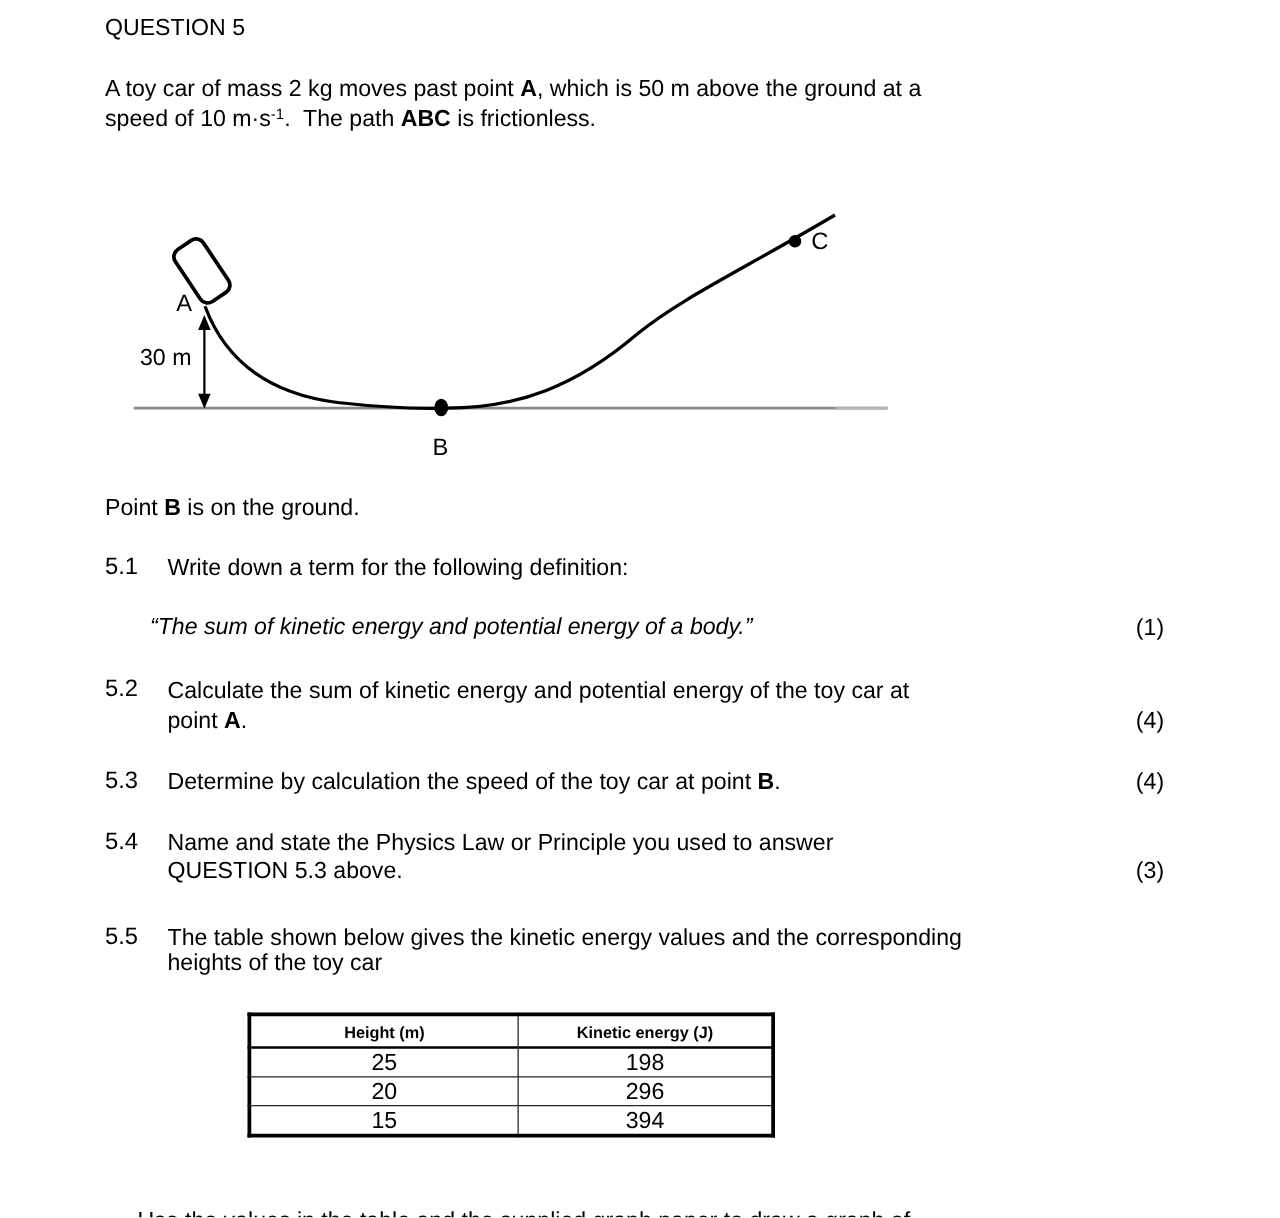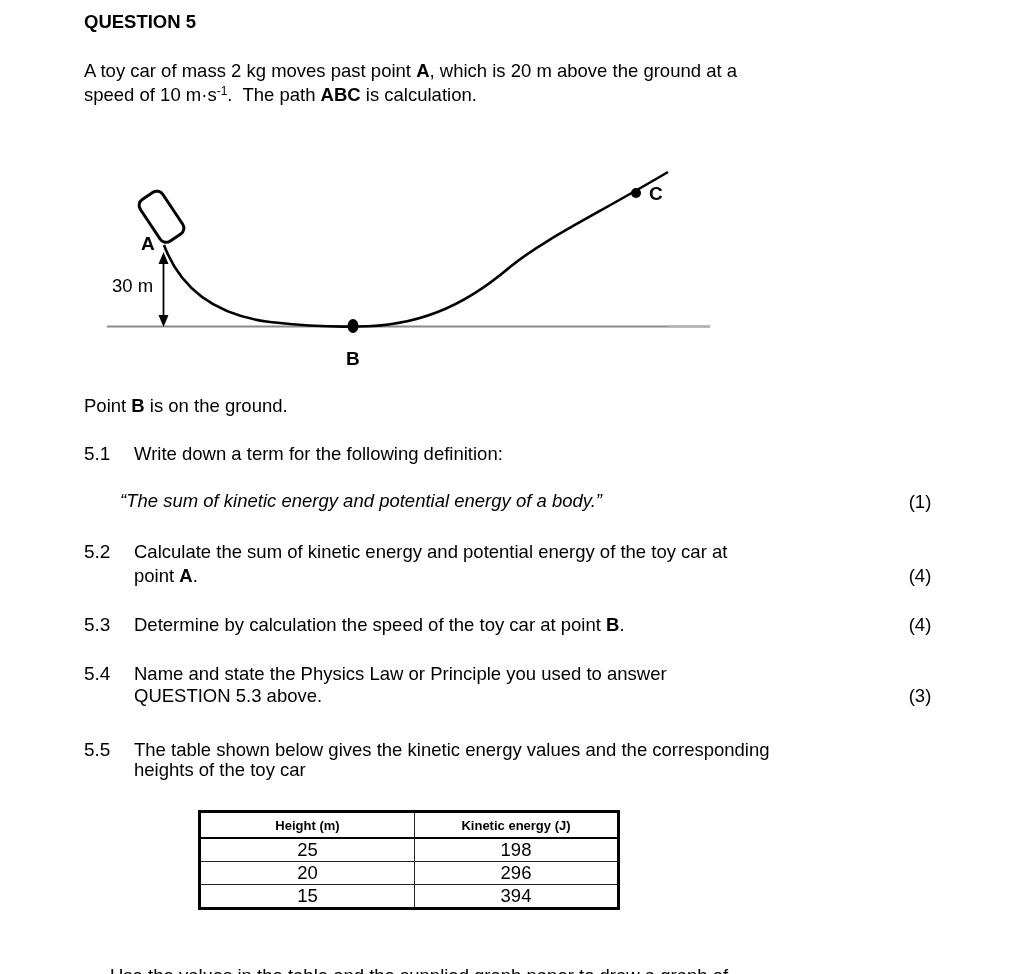--- a/index.html
+++ b/index.html
@@ -1,21 +1,21 @@
 <!DOCTYPE html>
 <html><head>
 <meta charset="utf-8">
 <style>
   html,body{margin:0;padding:0;background:#fff;}
   .page{
     position:relative;width:1024px;height:974px;background:#ffffff;
     overflow:hidden;font-family:"Liberation Sans",sans-serif;color:#000;
   }
   .line{position:absolute;font-size:18.5px;line-height:24px;white-space:nowrap;}
-  .bold{font-weight:bold;text-align:right;}
+  .bold{font-weight:normal;text-align:right;}
   .marks{position:absolute;left:901px;width:38px;text-align:center;font-size:18.5px;line-height:24px;}
   .qnum{position:absolute;left:84px;font-size:19px;line-height:24px;}
   .qtext{left:134px;}
   svg.diagram{position:absolute;left:0;top:140px;}
   table.energy{
     position:absolute;left:198px;top:810px;width:419px;
     border-collapse:collapse;table-layout:fixed;border:3px solid #000;text-align:center;
   }
   table.energy th{
     border:1px solid #222;border-bottom:2px solid #000;
@@ -25,22 +25,22 @@
     border:1px solid #222;font-size:18.5px;height:22px;padding:0;font-family:"Liberation Sans",sans-serif;
   }
 </style>
 </head>
 <body>
 
 <div class="page">
 
   <div class="line bold" style="top:10px;left:84px">QUESTION 5</div>
 
-  <div class="line" style="top:59px;left:84px"><span>A toy car of mass 2 kg moves past point </span><span style="font-weight: bold;">A</span><span>, which is 20 m above the ground at a</span></div>
-  <div class="line" style="top:83px;left:84px"><span>speed of 10 m·s</span><span style="font-size: 12px; vertical-align: 6px; line-height: 0;">-1</span><span>.&nbsp; The path </span><span style="font-weight: bold;">ABC</span><span> is calculation.</span></div>
+  <div class="line" style="top:59px;left:84px"><span>A toy car of mass 2 kg moves past point </span><span style="font-weight: bold;">A</span><span>, which is 50 m above the ground at a</span></div>
+  <div class="line" style="top:83px;left:84px"><span>speed of 10 m·s</span><span style="font-size: 12px; vertical-align: 6px; line-height: 0;">-1</span><span>.&nbsp; The path </span><span style="font-weight: bold;">ABC</span><span> is frictionless.</span></div>
 
   <svg class="diagram" width="760" height="240" viewBox="0 0 760 240">
     <line x1="107" y1="186.5" x2="710" y2="186.5" stroke="#8a8a8a" stroke-width="2.2"></line>
     <line x1="668" y1="186.5" x2="710" y2="186.5" stroke="#b3b3b3" stroke-width="2.2"></line>
     <path d="M 164 105 C 180 148, 215 175, 270 182 C 310 186.5, 335 187, 355 186.5 C 415 187, 462 168, 510 127 C 546 98, 590 78, 668 32" fill="none" stroke="#000" stroke-width="2.6"></path>
     <rect x="136.5" y="63.25" width="50" height="27" rx="7" fill="#ffffff" stroke="#000" stroke-width="3" transform="rotate(56.3 161.5 76.75)"></rect>
     <line x1="163.5" y1="120" x2="163.5" y2="178" stroke="#000" stroke-width="1.8"></line>
     <polygon points="163.5,112 158.5,124 168.5,124" fill="#000"></polygon>
     <polygon points="163.5,187 158.5,175 168.5,175" fill="#000"></polygon>
     <ellipse cx="353" cy="186" rx="5.5" ry="7" fill="#000"></ellipse>

